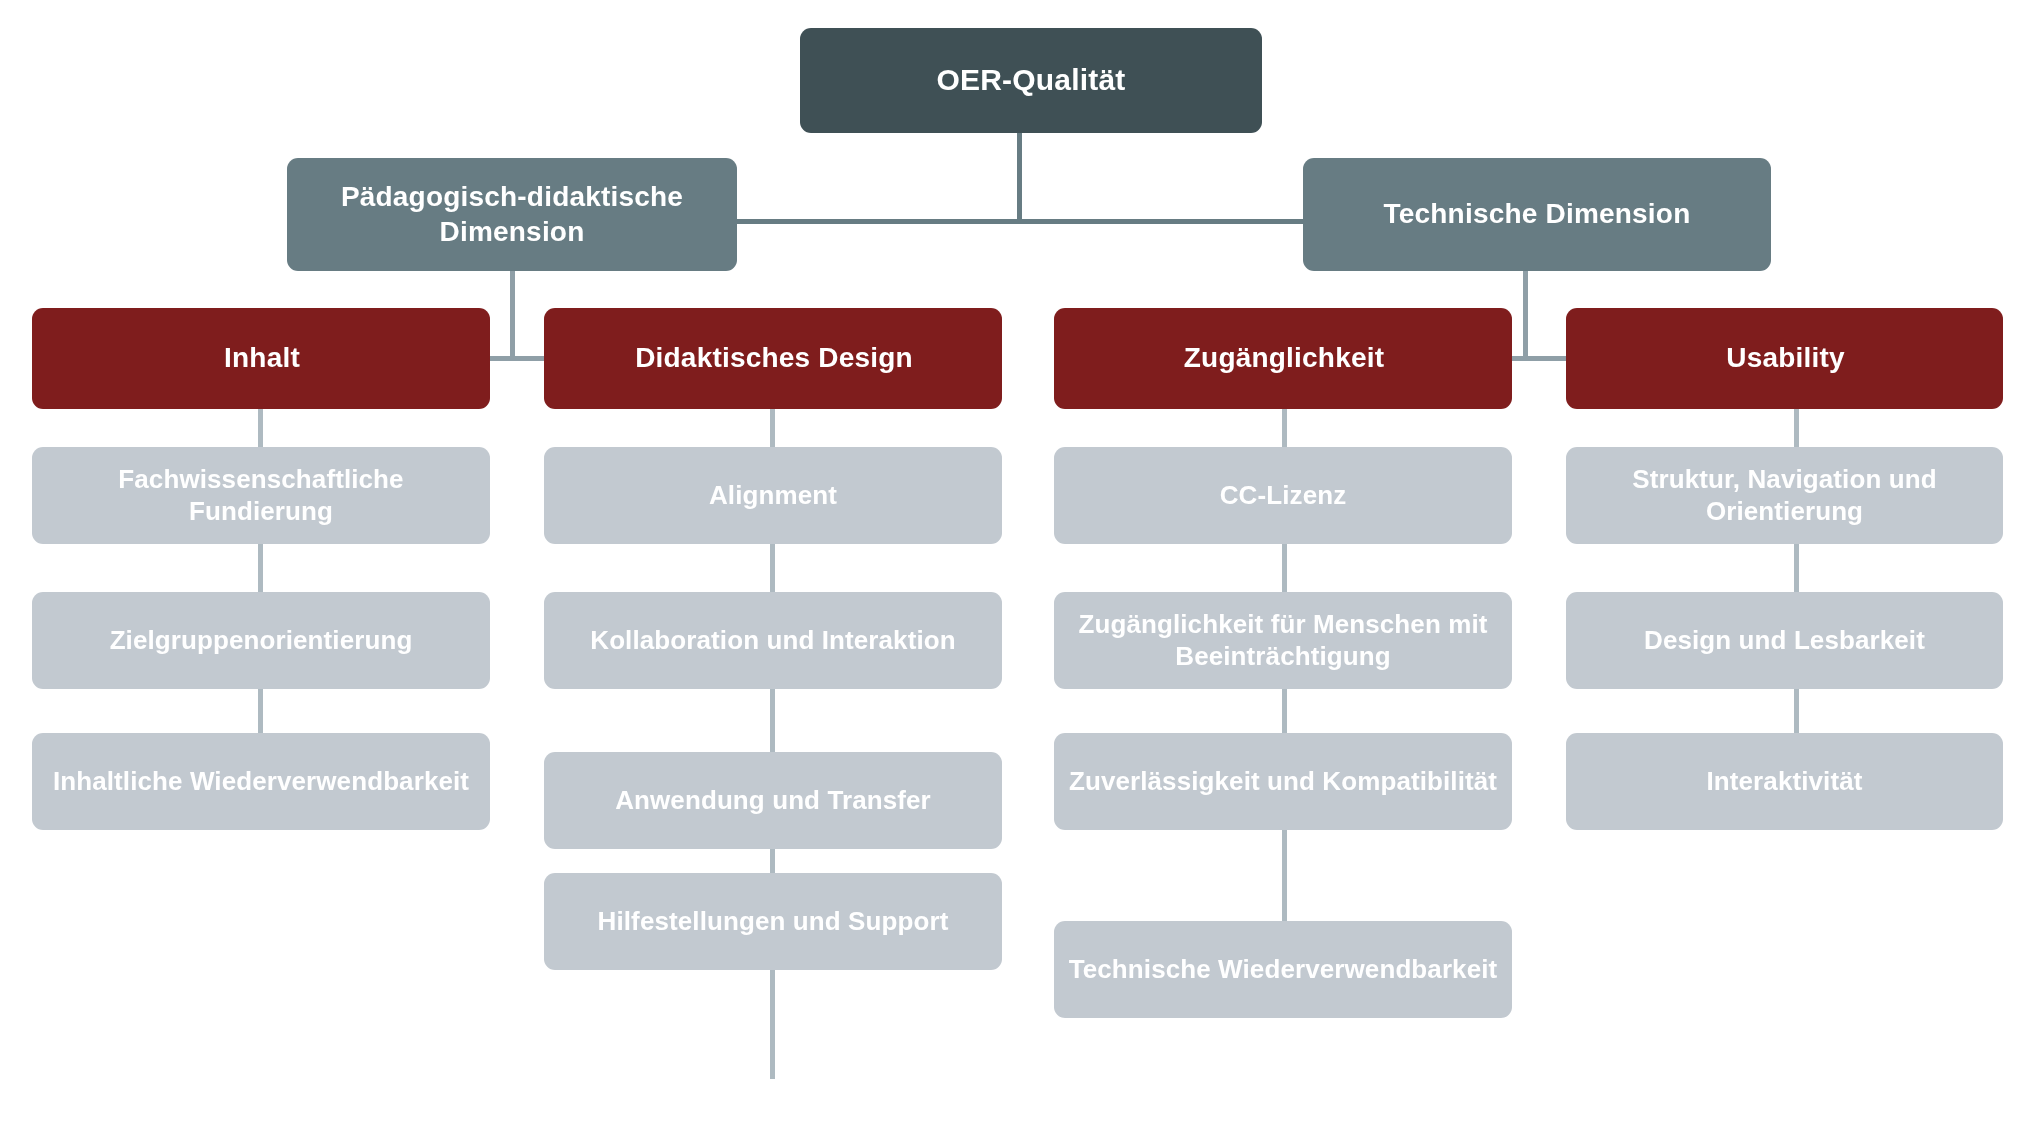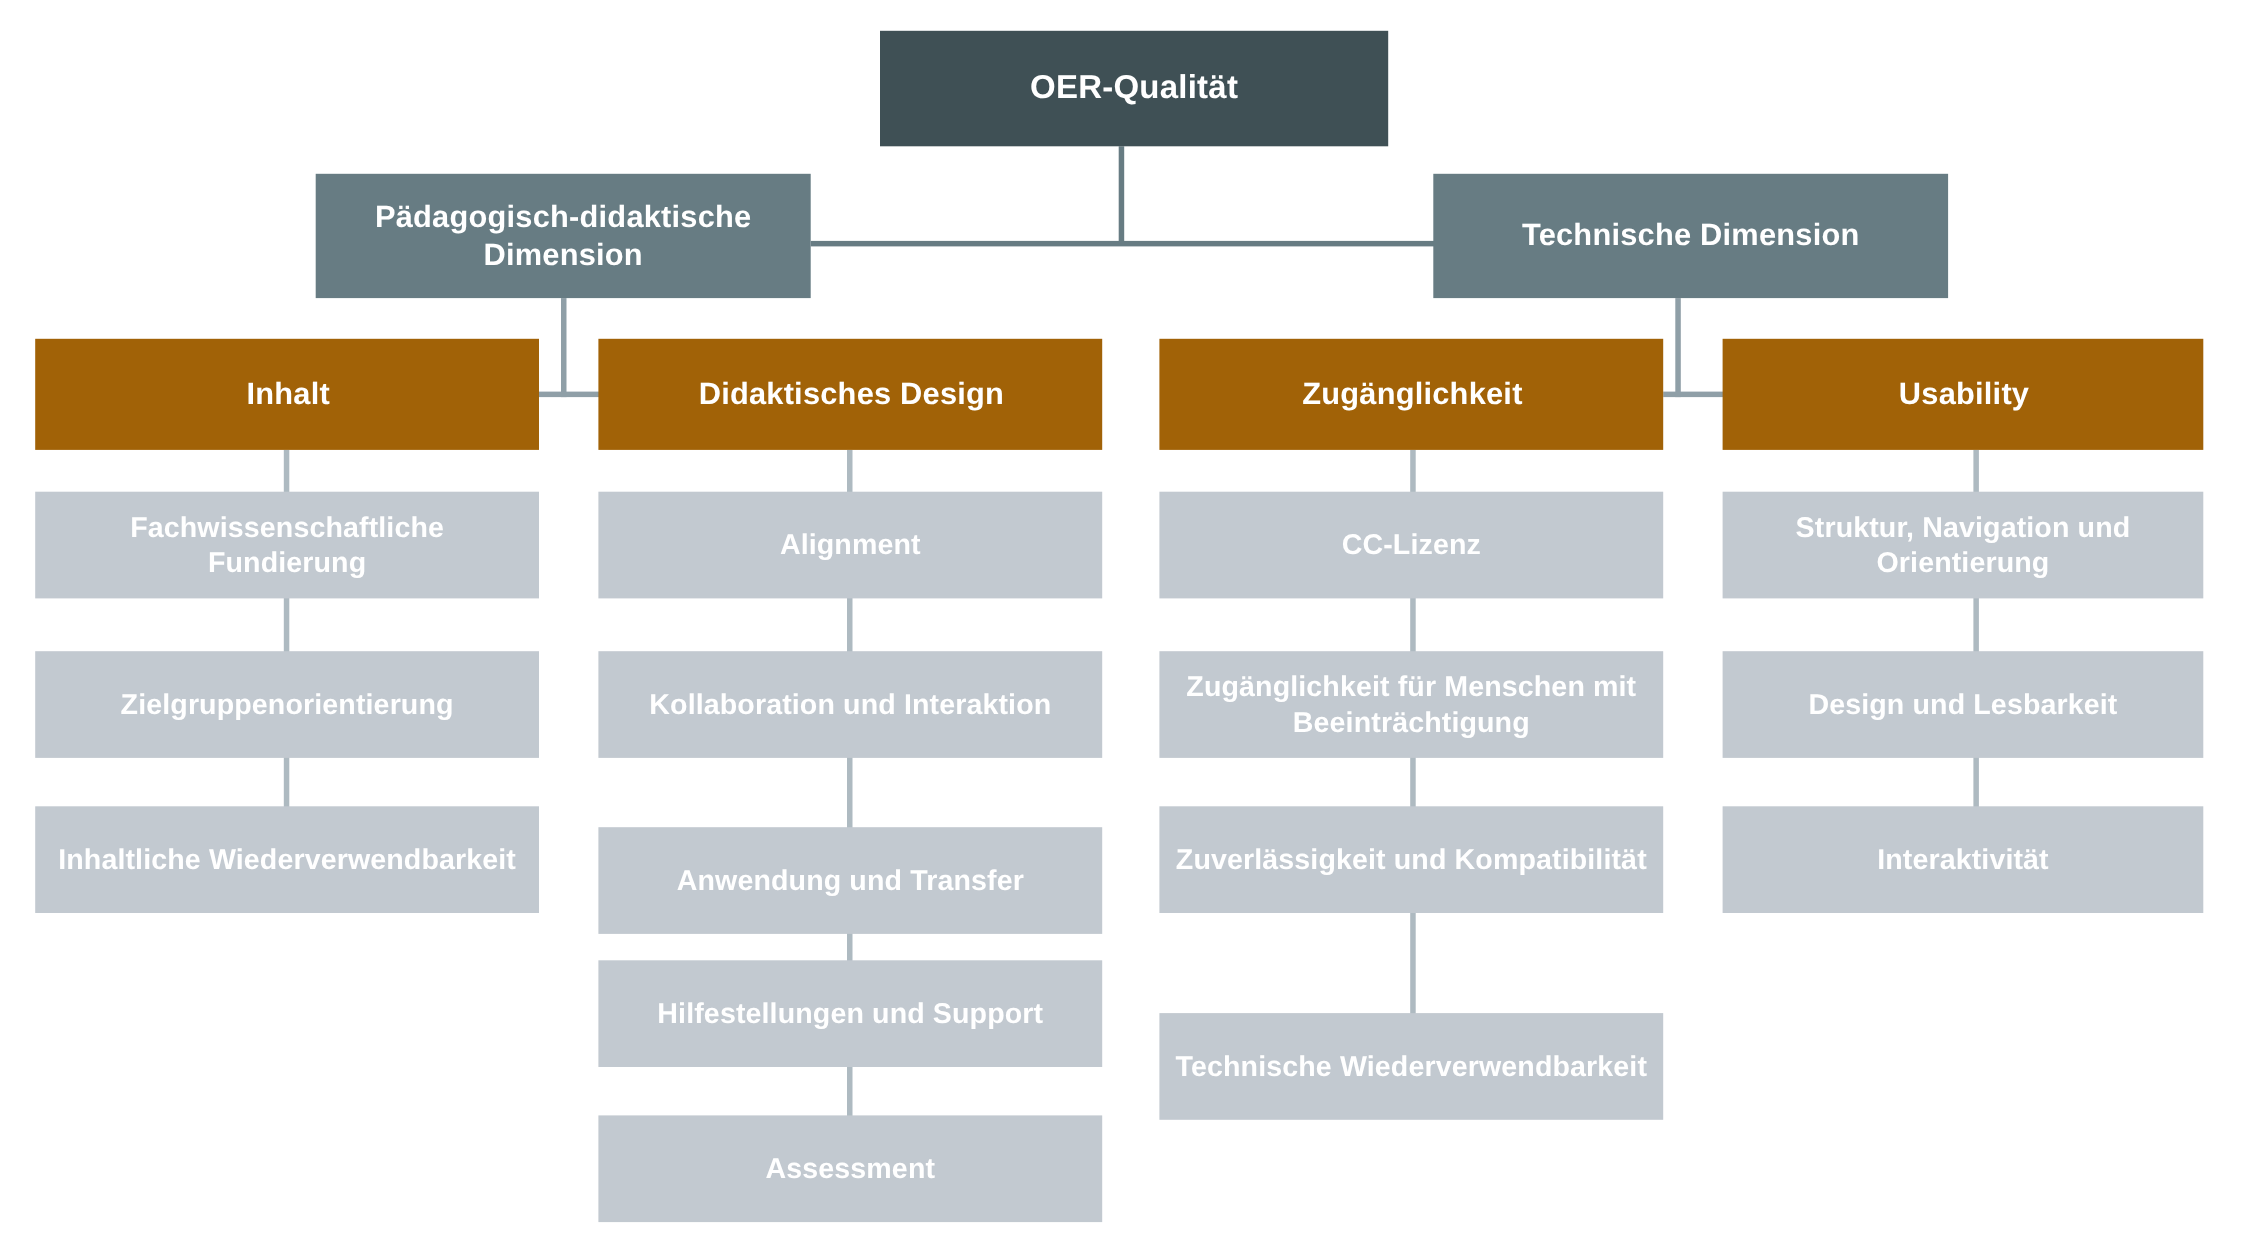--- a/index.html
+++ b/index.html
@@ -1,22 +1,22 @@
 <!DOCTYPE html>
 <html><head>
 <meta charset="utf-8">
 <title>OER-Qualität</title>
 <style>
   html,body{margin:0;padding:0;background:#ffffff;}
   body{font-family:"Liberation Sans",sans-serif;-webkit-font-smoothing:antialiased;}
   #canvas{position:relative;width:2044px;height:1132px;background:#ffffff;overflow:hidden;}
-  .box{position:absolute;display:flex;align-items:center;justify-content:center;text-align:center;color:#ffffff;font-weight:bold;line-height:1.22;box-sizing:border-box;padding:4px 14px;}
+  .box{position:absolute;display:flex;align-items:center;justify-content:center;text-align:center;color:#ffffff;font-weight:bold;line-height:1.22;box-sizing:border-box;padding:4px 14px;border-radius:11px;}
   .lvl0{background:#3f5055;font-size:30px;letter-spacing:.2px;}
   .lvl1{background:#677c83;font-size:28px;letter-spacing:.2px;}
-  .lvl2{background:#a16207;font-size:28px;letter-spacing:.2px;padding-left:16px;}
+  .lvl2{background:#7f1d1d;font-size:28px;letter-spacing:.2px;padding-left:16px;}
   .leaf{background:#c2c9d0;font-size:26px;letter-spacing:.1px;}
   .conn{position:absolute;background:#aebac1;}
   .conn.dark{background:#677c83;}
   .conn.mid{background:#8f9fa7;}
 </style>
 </head>
 <body>
 
 <div id="canvas">
 
@@ -69,23 +69,20 @@
   </div>
   <div class="box leaf" style="left:544px;top:592px;width:458px;height:97px;">
     <span>Kollaboration und Interaktion</span>
   </div>
   <div class="box leaf" style="left:544px;top:752px;width:458px;height:97px;">
     <span>Anwendung und Transfer</span>
   </div>
   <div class="box leaf" style="left:544px;top:873px;width:458px;height:97px;">
     <span>Hilfestellungen und Support</span>
   </div>
-  <div class="box leaf" style="left:544px;top:1014px;width:458px;height:97px;">
-    <span>Assessment</span>
-  </div>
 
   <div class="box leaf" style="left:1054px;top:447px;width:458px;height:97px;">
     <span>CC-Lizenz</span>
   </div>
   <div class="box lvl2" style="left:1054px;top:308px;width:458px;height:101px;">
     <span>Zugänglichkeit</span>
   </div>
   <div class="box leaf" style="left:1054px;top:592px;width:458px;height:97px;">
     <span>Zugänglichkeit für Menschen mit Beeinträchtigung</span>
   </div>

